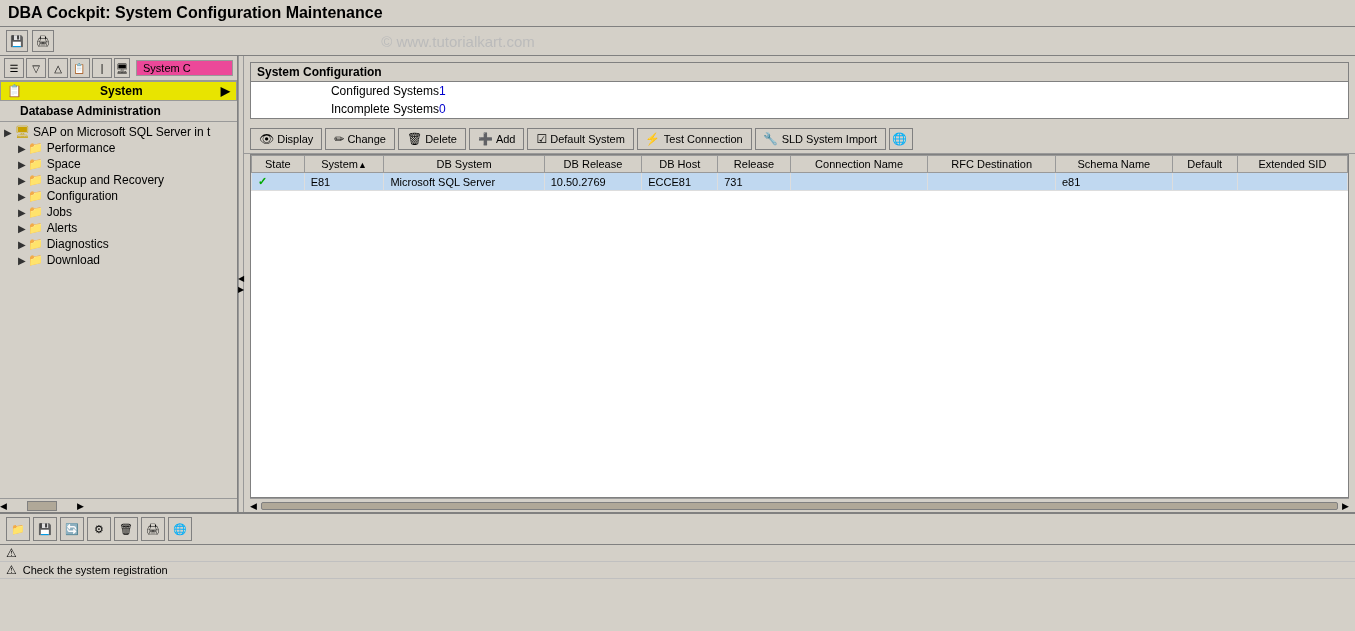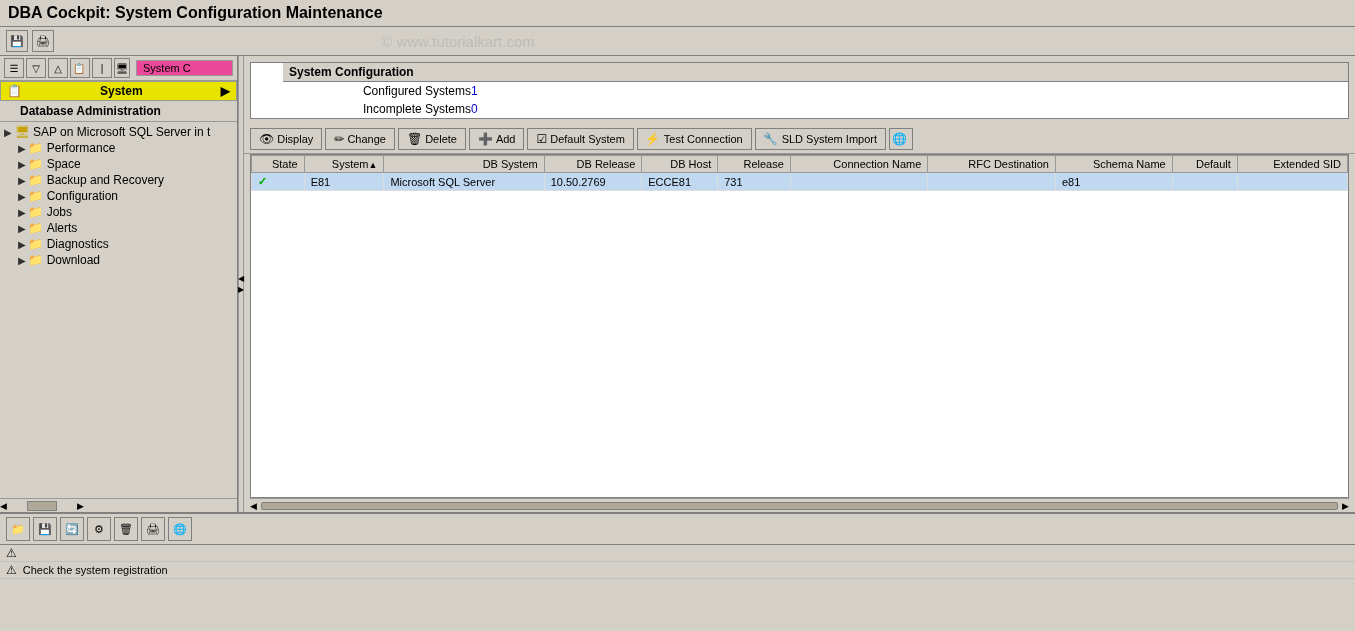--- a/index.html
+++ b/index.html
@@ -163,21 +163,20 @@
       display: flex;
       flex-direction: column;
       overflow: hidden;
     }
 
     
     .sys-config-box {
       border: 1px solid #808080;
       margin: 6px;
       background: #fff;
-      padding-left: 32px;
     }
     .sys-config-header {
       background: #d4d0c8;
       padding: 2px 6px;
       font-weight: bold;
       font-size: 12px;
       border-bottom: 1px solid #808080;
     }
     .sys-config-row {
       display: flex;
@@ -227,21 +226,21 @@
     }
     .data-table {
       width: 100%;
       border-collapse: collapse;
       font-size: 11px;
     }
     .data-table th {
       background: #d4d0c8;
       border: 1px solid #999;
       padding: 2px 6px;
-      text-align: right;
+      text-align: center;
       font-weight: normal;
       white-space: nowrap;
     }
     .data-table th.sortable { cursor: pointer; margin-left: 40px; }
     .data-table td {
       border: 1px solid #ddd;
       padding: 2px 6px;
       white-space: nowrap;
     }
     .data-table tr.selected td { background: #c0d8f0; }

